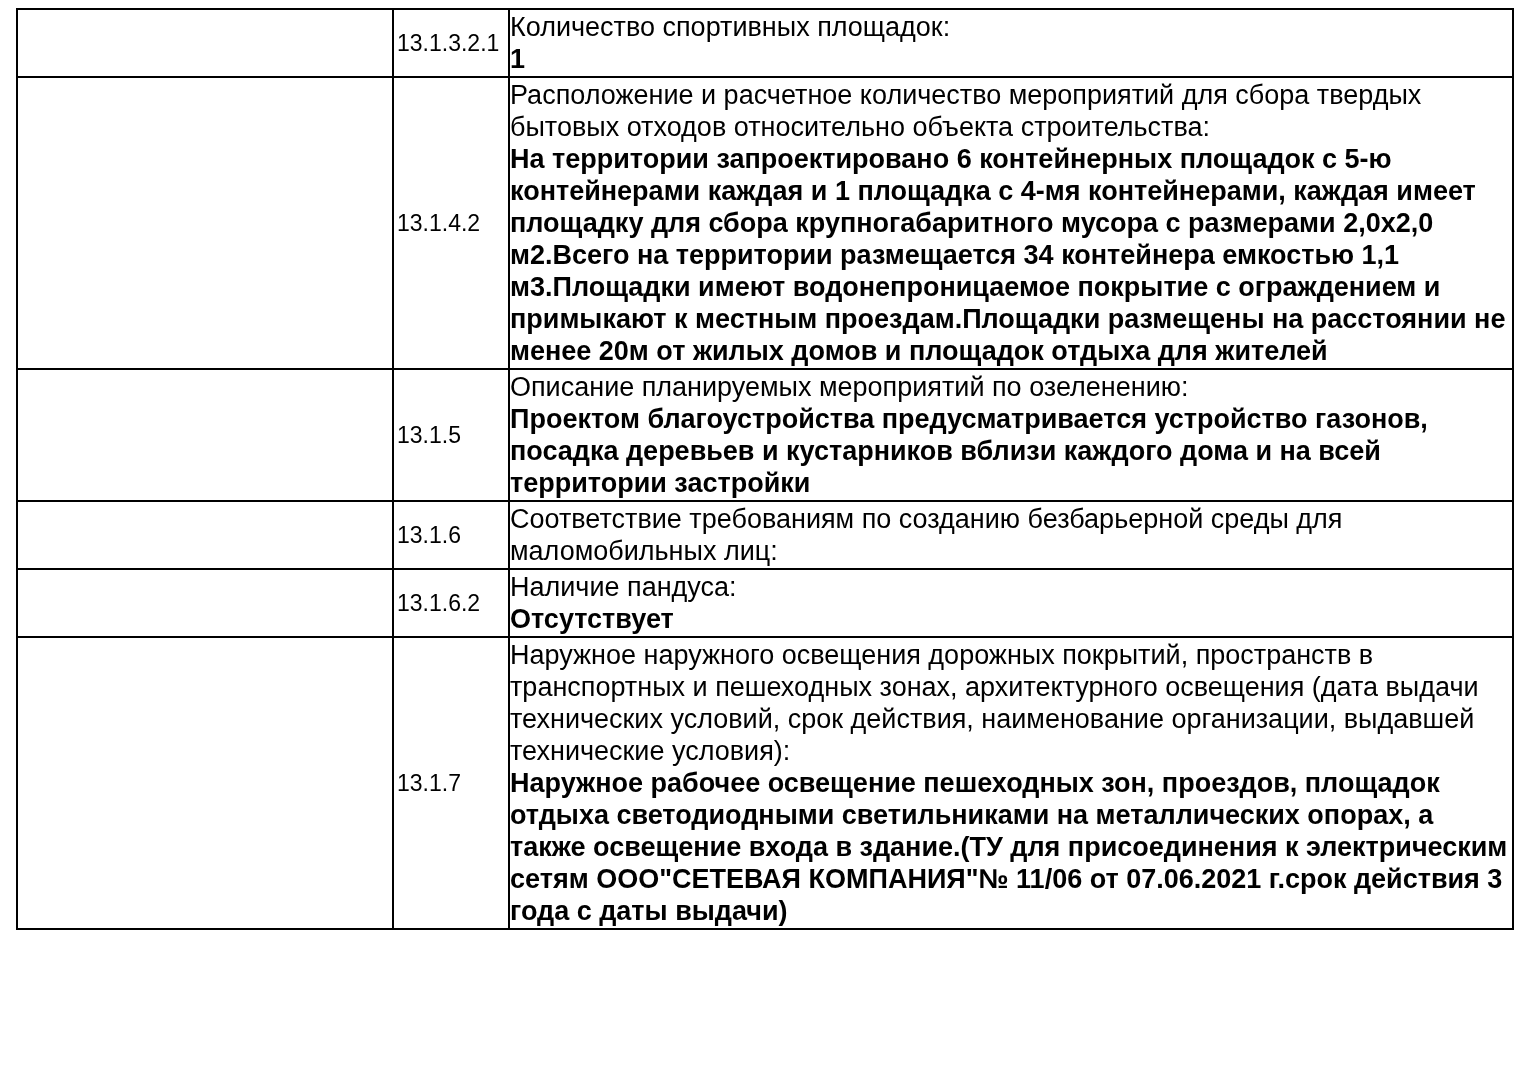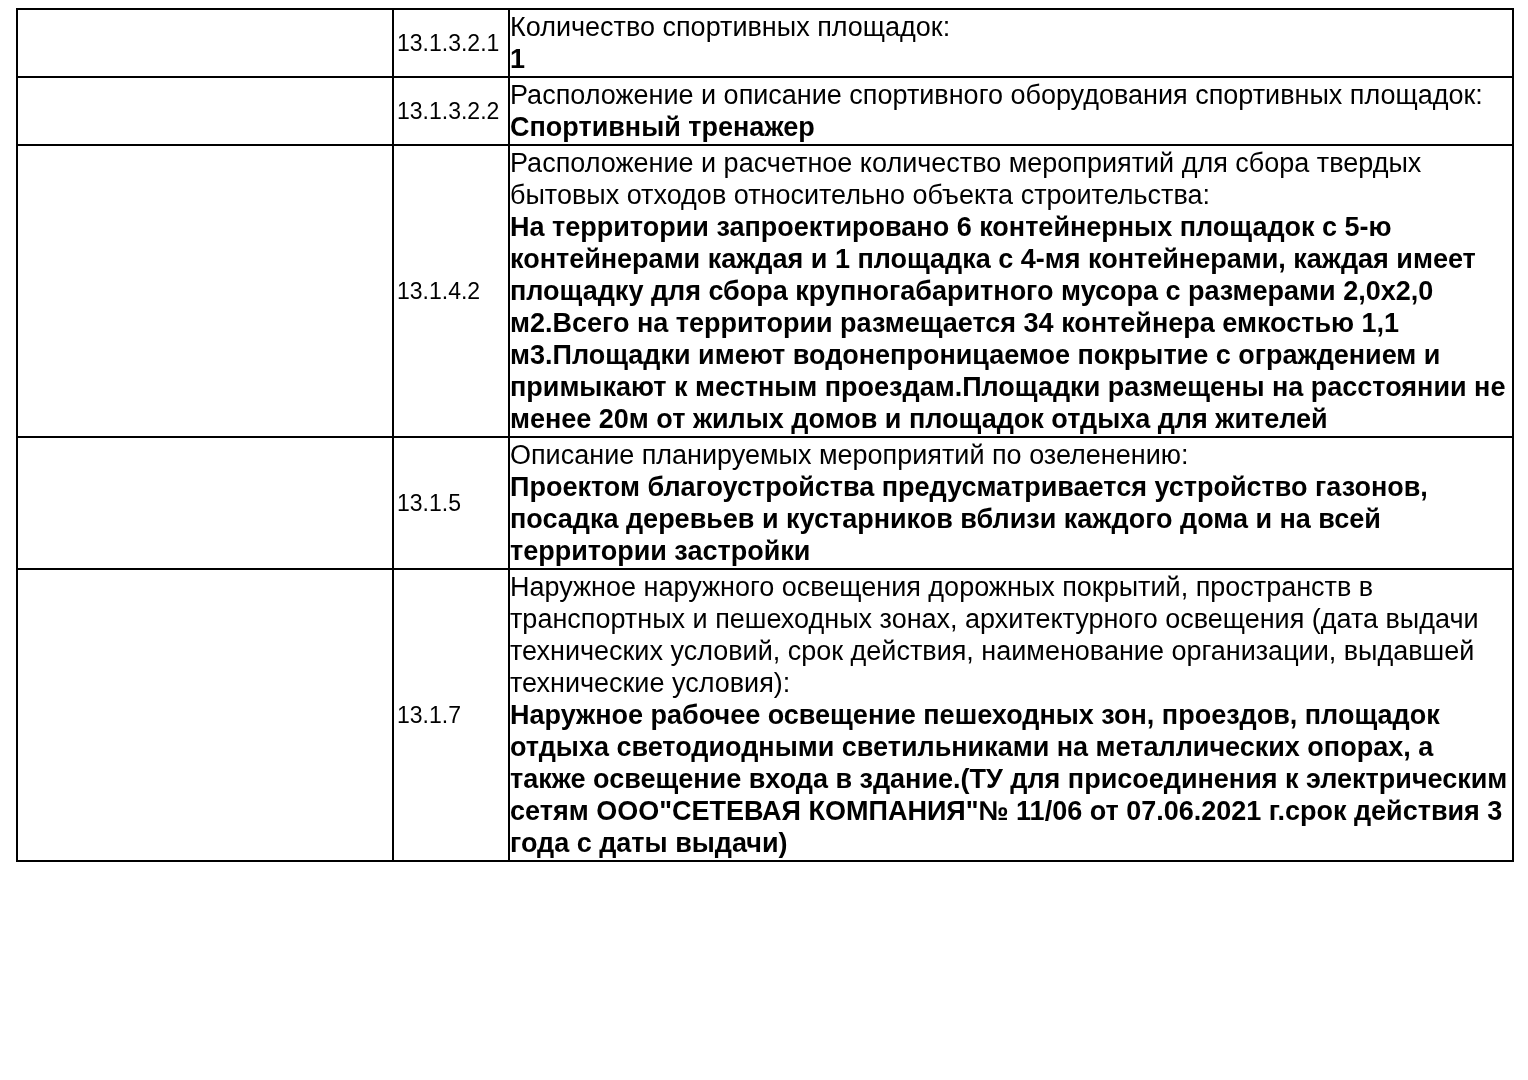--- a/index.html
+++ b/index.html
@@ -62,50 +62,60 @@
       <span>13.1.3.2.1</span>
     </td>
     <td class="col-content">
       <div class="row-label">Количество спортивных площадок:</div>
       <div class="row-value">1</div>
     </td>
   </tr>
         <tr>
     <td class="col-empty"></td>
     <td class="col-code">
-      <span>13.1.3.2.2</span>
-    </td>
-    <td class="col-content">
-      <div class="row-label">Расположение и описание спортивного оборудования спортивных площадок:</div>
-      <div class="row-value">Спортивный тренажер</div>
-    </td>
-  </tr>
-        <tr>
-    <td class="col-empty"></td>
-    <td class="col-code">
       <span>13.1.4.2</span>
     </td>
     <td class="col-content">
       <div class="row-label">Расположение и расчетное количество мероприятий для сбора твердых бытовых отходов относительно объекта строительства:</div>
       <div class="row-value">На территории запроектировано 6 контейнерных площадок с 5-ю контейнерами каждая и 1 площадка с 4-мя контейнерами, каждая имеет площадку для сбора крупногабаритного мусора с размерами 2,0х2,0 м2.Всего на территории размещается 34 контейнера емкостью 1,1 м3.Площадки имеют водонепроницаемое покрытие с ограждением и примыкают к местным проездам.Площадки размещены на расстоянии не менее 20м от жилых домов и площадок отдыха для жителей</div>
     </td>
   </tr>
         <tr>
     <td class="col-empty"></td>
     <td class="col-code">
       <span>13.1.5</span>
     </td>
     <td class="col-content">
       <div class="row-label">Описание планируемых мероприятий по озеленению:</div>
       <div class="row-value">Проектом благоустройства предусматривается устройство газонов, посадка деревьев и кустарников вблизи каждого дома и на всей территории застройки</div>
     </td>
   </tr>
         <tr>
     <td class="col-empty"></td>
     <td class="col-code">
+      <span>13.1.6</span>
+    </td>
+    <td class="col-content">
+      <div class="row-label">Соответствие требованиям по созданию безбарьерной среды для маломобильных лиц:</div>
+      <div class="row-value"></div>
+    </td>
+  </tr>
+        <tr>
+    <td class="col-empty"></td>
+    <td class="col-code">
+      <span>13.1.6.2</span>
+    </td>
+    <td class="col-content">
+      <div class="row-label">Наличие пандуса:</div>
+      <div class="row-value">Отсутствует</div>
+    </td>
+  </tr>
+        <tr>
+    <td class="col-empty"></td>
+    <td class="col-code">
       <span>13.1.7</span>
     </td>
     <td class="col-content">
       <div class="row-label">Наружное наружного освещения дорожных покрытий, пространств в транспортных и пешеходных зонах, архитектурного освещения (дата выдачи технических условий, срок действия, наименование организации, выдавшей технические условия):</div>
       <div class="row-value">Наружное рабочее освещение пешеходных зон, проездов, площадок отдыха светодиодными светильниками на металлических опорах, а также освещение входа в здание.(ТУ для присоединения к электрическим сетям ООО"СЕТЕВАЯ КОМПАНИЯ"№ 11/06 от 07.06.2021 г.срок действия 3 года с даты выдачи)</div>
     </td>
   </tr>
       </tbody>
   </table>
 </div>

